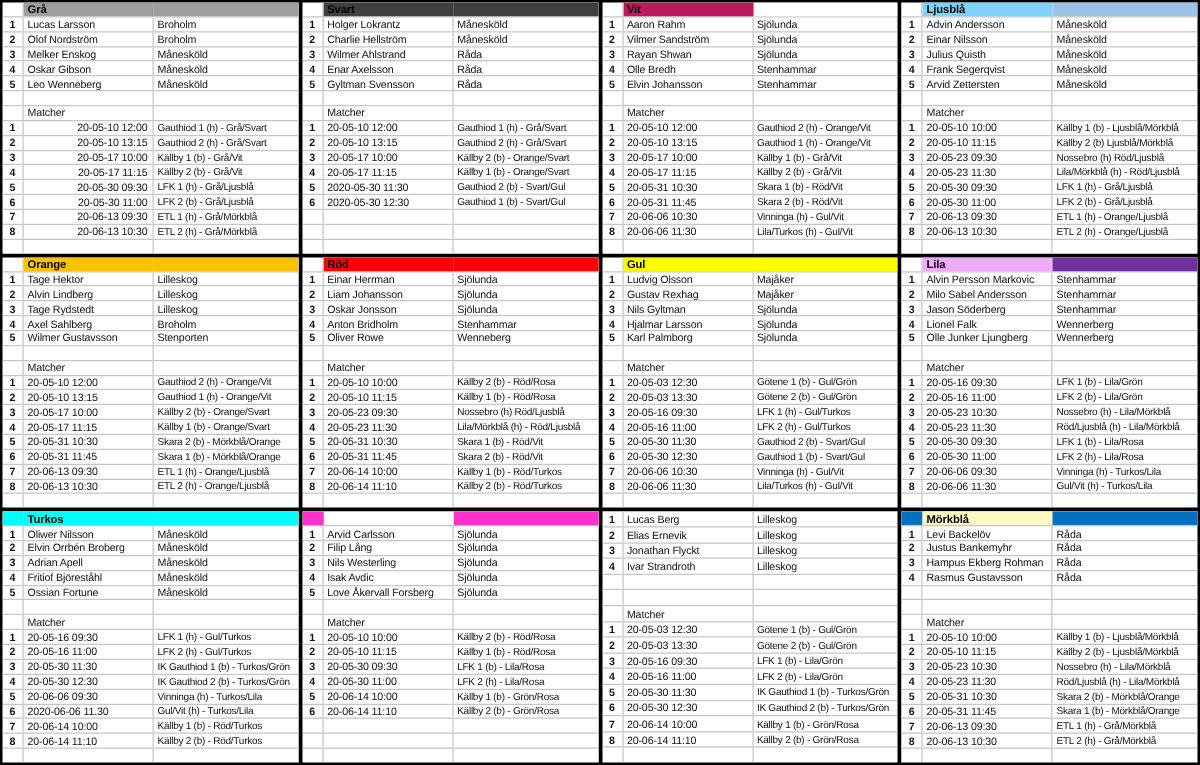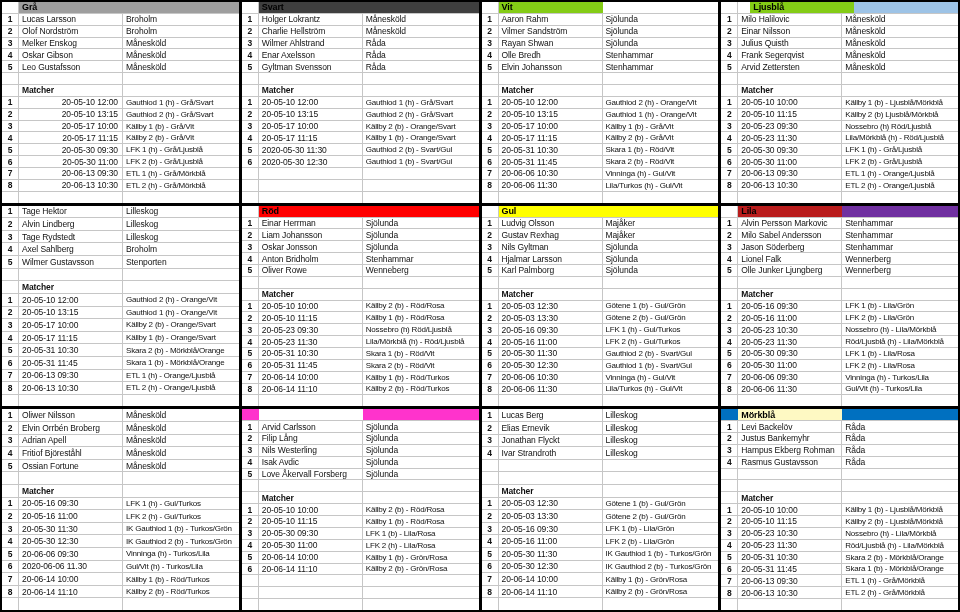--- a/index.html
+++ b/index.html
@@ -50,21 +50,21 @@
     font-size:8.5px;
   }
   .c-a.right { justify-content:flex-end; padding-right:4px; }
   .c-b {
     flex:1 1 auto;
     padding:0 1px 0 3px;
     font-size:8.5px;
   }
   .m .c-b { font-size:8px; letter-spacing:-0.2px; }
   .hdr .c-a { font-weight:bold; font-size:9px; border-right-color:transparent; }
-  .bold { font-weight:bold; }
+  .bold { font-weight:normal; }
 </style>
 </head>
 <body>
 
 <div class="sheet">
     <div class="panel">
       <div class="row hdr">
         <div class="cell c-num"></div>
         <div class="cell c-a bold" style="color: rgb(0, 0, 0); background: rgb(158, 158, 158);">Grå</div>
         <div class="cell c-b" style="background: rgb(158, 158, 158);"></div>
@@ -84,21 +84,21 @@
         <div class="cell c-a">Melker Enskog</div>
         <div class="cell c-b">Månesköld</div>
       </div>
       <div class="row">
         <div class="cell c-num">4</div>
         <div class="cell c-a">Oskar Gibson</div>
         <div class="cell c-b">Månesköld</div>
       </div>
       <div class="row">
         <div class="cell c-num">5</div>
-        <div class="cell c-a">Leo Gustafsson</div>
+        <div class="cell c-a">Leo Wenneberg</div>
         <div class="cell c-b">Månesköld</div>
       </div>
       <div class="row blank">
         <div class="cell c-num"></div>
         <div class="cell c-a"></div>
         <div class="cell c-b"></div>
       </div>
       <div class="row">
         <div class="cell c-num"></div>
         <div class="cell c-a bold">Matcher</div>
@@ -233,21 +233,21 @@
       </div>
       <div class="row blank">
         <div class="cell c-num"></div>
         <div class="cell c-a"></div>
         <div class="cell c-b"></div>
       </div>
     </div>
     <div class="panel">
       <div class="row hdr">
         <div class="cell c-num"></div>
-        <div class="cell c-a bold" style="color: rgb(0, 0, 0); background: #84cc16;">Vit</div>
+        <div class="cell c-a bold" style="color: rgb(0, 0, 0); background: #be185d;">Vit</div>
         <div class="cell c-b" style="background: rgb(255, 255, 255);"></div>
       </div>
       <div class="row">
         <div class="cell c-num">1</div>
         <div class="cell c-a">Aaron Rahm</div>
         <div class="cell c-b">Sjölunda</div>
       </div>
       <div class="row">
         <div class="cell c-num">2</div>
         <div class="cell c-a">Vilmer Sandström</div>
@@ -320,26 +320,26 @@
       </div>
       <div class="row blank">
         <div class="cell c-num"></div>
         <div class="cell c-a"></div>
         <div class="cell c-b"></div>
       </div>
     </div>
     <div class="panel">
       <div class="row hdr">
         <div class="cell c-num"></div>
-        <div class="cell c-a bold" style="color: rgb(0, 0, 0); background: #84cc16; margin-left: 12px;">Ljusblå</div>
+        <div class="cell c-a bold" style="color: rgb(0, 0, 0); background: #7dd3fc;">Ljusblå</div>
         <div class="cell c-b" style="background: rgb(157, 195, 230);"></div>
       </div>
       <div class="row">
         <div class="cell c-num">1</div>
-        <div class="cell c-a">Milo Halilovic</div>
+        <div class="cell c-a">Advin Andersson</div>
         <div class="cell c-b">Månesköld</div>
       </div>
       <div class="row">
         <div class="cell c-num">2</div>
         <div class="cell c-a">Einar Nilsson</div>
         <div class="cell c-b">Månesköld</div>
       </div>
       <div class="row">
         <div class="cell c-num">3</div>
         <div class="cell c-a">Julius Quisth</div>
@@ -405,20 +405,25 @@
         <div class="cell c-a">20-06-13 10:30</div>
         <div class="cell c-b">ETL 2 (h) - Orange/Ljusblå</div>
       </div>
       <div class="row blank">
         <div class="cell c-num"></div>
         <div class="cell c-a"></div>
         <div class="cell c-b"></div>
       </div>
     </div>
     <div class="panel">
+      <div class="row hdr">
+        <div class="cell c-num"></div>
+        <div class="cell c-a bold" style="color: rgb(0, 0, 0); background: rgb(255, 192, 0);">Orange</div>
+        <div class="cell c-b" style="background: rgb(255, 192, 0);"></div>
+      </div>
       <div class="row">
         <div class="cell c-num">1</div>
         <div class="cell c-a">Tage Hektor</div>
         <div class="cell c-b">Lilleskog</div>
       </div>
       <div class="row">
         <div class="cell c-num">2</div>
         <div class="cell c-a">Alvin Lindberg</div>
         <div class="cell c-b">Lilleskog</div>
       </div>
@@ -663,21 +668,21 @@
       </div>
       <div class="row blank">
         <div class="cell c-num"></div>
         <div class="cell c-a"></div>
         <div class="cell c-b"></div>
       </div>
     </div>
     <div class="panel">
       <div class="row hdr">
         <div class="cell c-num"></div>
-        <div class="cell c-a bold" style="color: rgb(0, 0, 0); background: #b91c1c;">Lila</div>
+        <div class="cell c-a bold" style="color: rgb(0, 0, 0); background: #f0abfc;">Lila</div>
         <div class="cell c-b" style="background: rgb(112, 48, 160);"></div>
       </div>
       <div class="row">
         <div class="cell c-num">1</div>
         <div class="cell c-a">Alvin Persson Markovic</div>
         <div class="cell c-b">Stenhammar</div>
       </div>
       <div class="row">
         <div class="cell c-num">2</div>
         <div class="cell c-a">Milo Sabel Andersson</div>
@@ -748,20 +753,25 @@
         <div class="cell c-a">20-06-06 11:30</div>
         <div class="cell c-b">Gul/Vit (h) - Turkos/Lila</div>
       </div>
       <div class="row blank">
         <div class="cell c-num"></div>
         <div class="cell c-a"></div>
         <div class="cell c-b"></div>
       </div>
     </div>
     <div class="panel">
+      <div class="row hdr">
+        <div class="cell c-num" style="background: rgb(0, 255, 255); border-right-color: transparent;"></div>
+        <div class="cell c-a bold" style="color: rgb(0, 0, 0); background: rgb(0, 255, 255);">Turkos</div>
+        <div class="cell c-b" style="background: rgb(0, 255, 255);"></div>
+      </div>
       <div class="row">
         <div class="cell c-num">1</div>
         <div class="cell c-a">Oliwer Nilsson</div>
         <div class="cell c-b">Månesköld</div>
       </div>
       <div class="row">
         <div class="cell c-num">2</div>
         <div class="cell c-a">Elvin Orrbén Broberg</div>
         <div class="cell c-b">Månesköld</div>
       </div>

